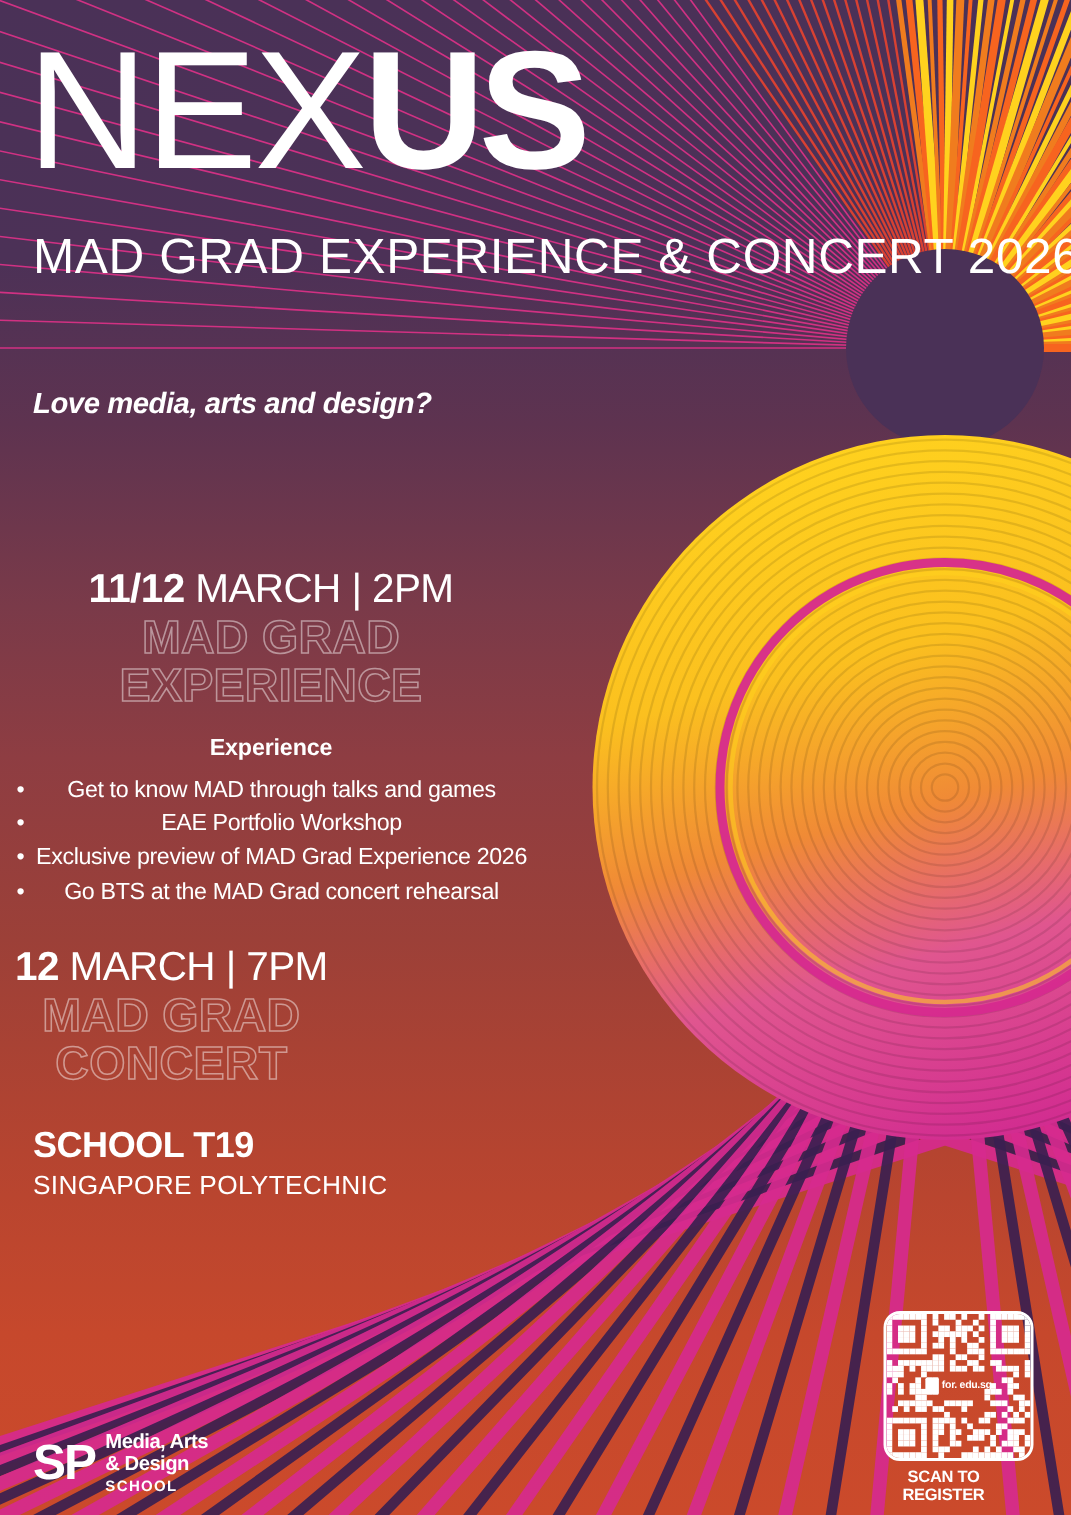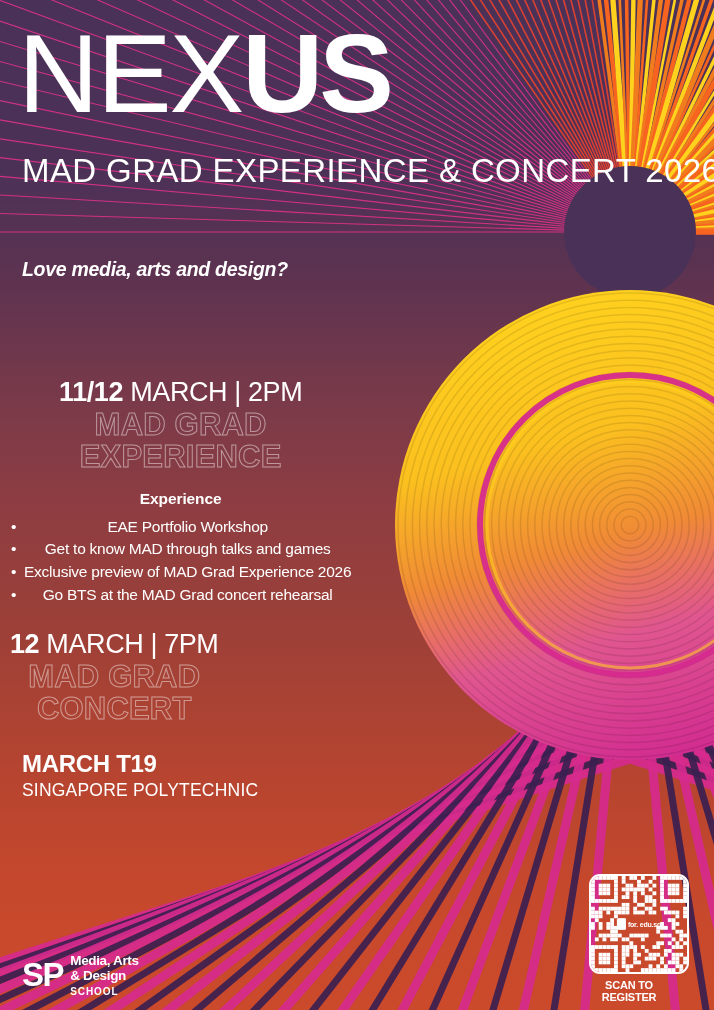--- a/index.html
+++ b/index.html
@@ -331,35 +331,35 @@
     <div class="intro">
       <div class="q">Love media, arts and design?</div>
     </div>
 
     <div class="block" style="top:378px;">
       <div class="when"><b>11/12</b><span> MARCH | 2PM</span></div>
       <div class="outline">MAD GRAD
 EXPERIENCE</div>
       <div class="hl">Experience</div>
       <ul>
+        <li>Get to know MAD through talks and games</li>
         <li>EAE Portfolio Workshop</li>
-        <li>Get to know MAD through talks and games</li>
         <li>Exclusive preview of MAD Grad Experience 2026</li>
         <li>Go BTS at the MAD Grad concert rehearsal</li>
       </ul>
     </div>
 
     <div class="block" style="top:630px;">
       <div class="when"><b>12</b><span> MARCH | 7PM</span></div>
       <div class="outline">MAD GRAD
 CONCERT</div>
     </div>
 
     <div class="venue">
-      <div class="v1">MARCH T19</div>
+      <div class="v1">SCHOOL T19</div>
       <div class="v2">SINGAPORE POLYTECHNIC</div>
     </div>
 
     <div class="logo">
       <div class="sp">SP</div>
       <div class="lt">
         <div class="l1">Media, Arts</div>
         <div class="l2">&amp; Design</div>
         <div class="l3">SCHOOL</div>
       </div>

